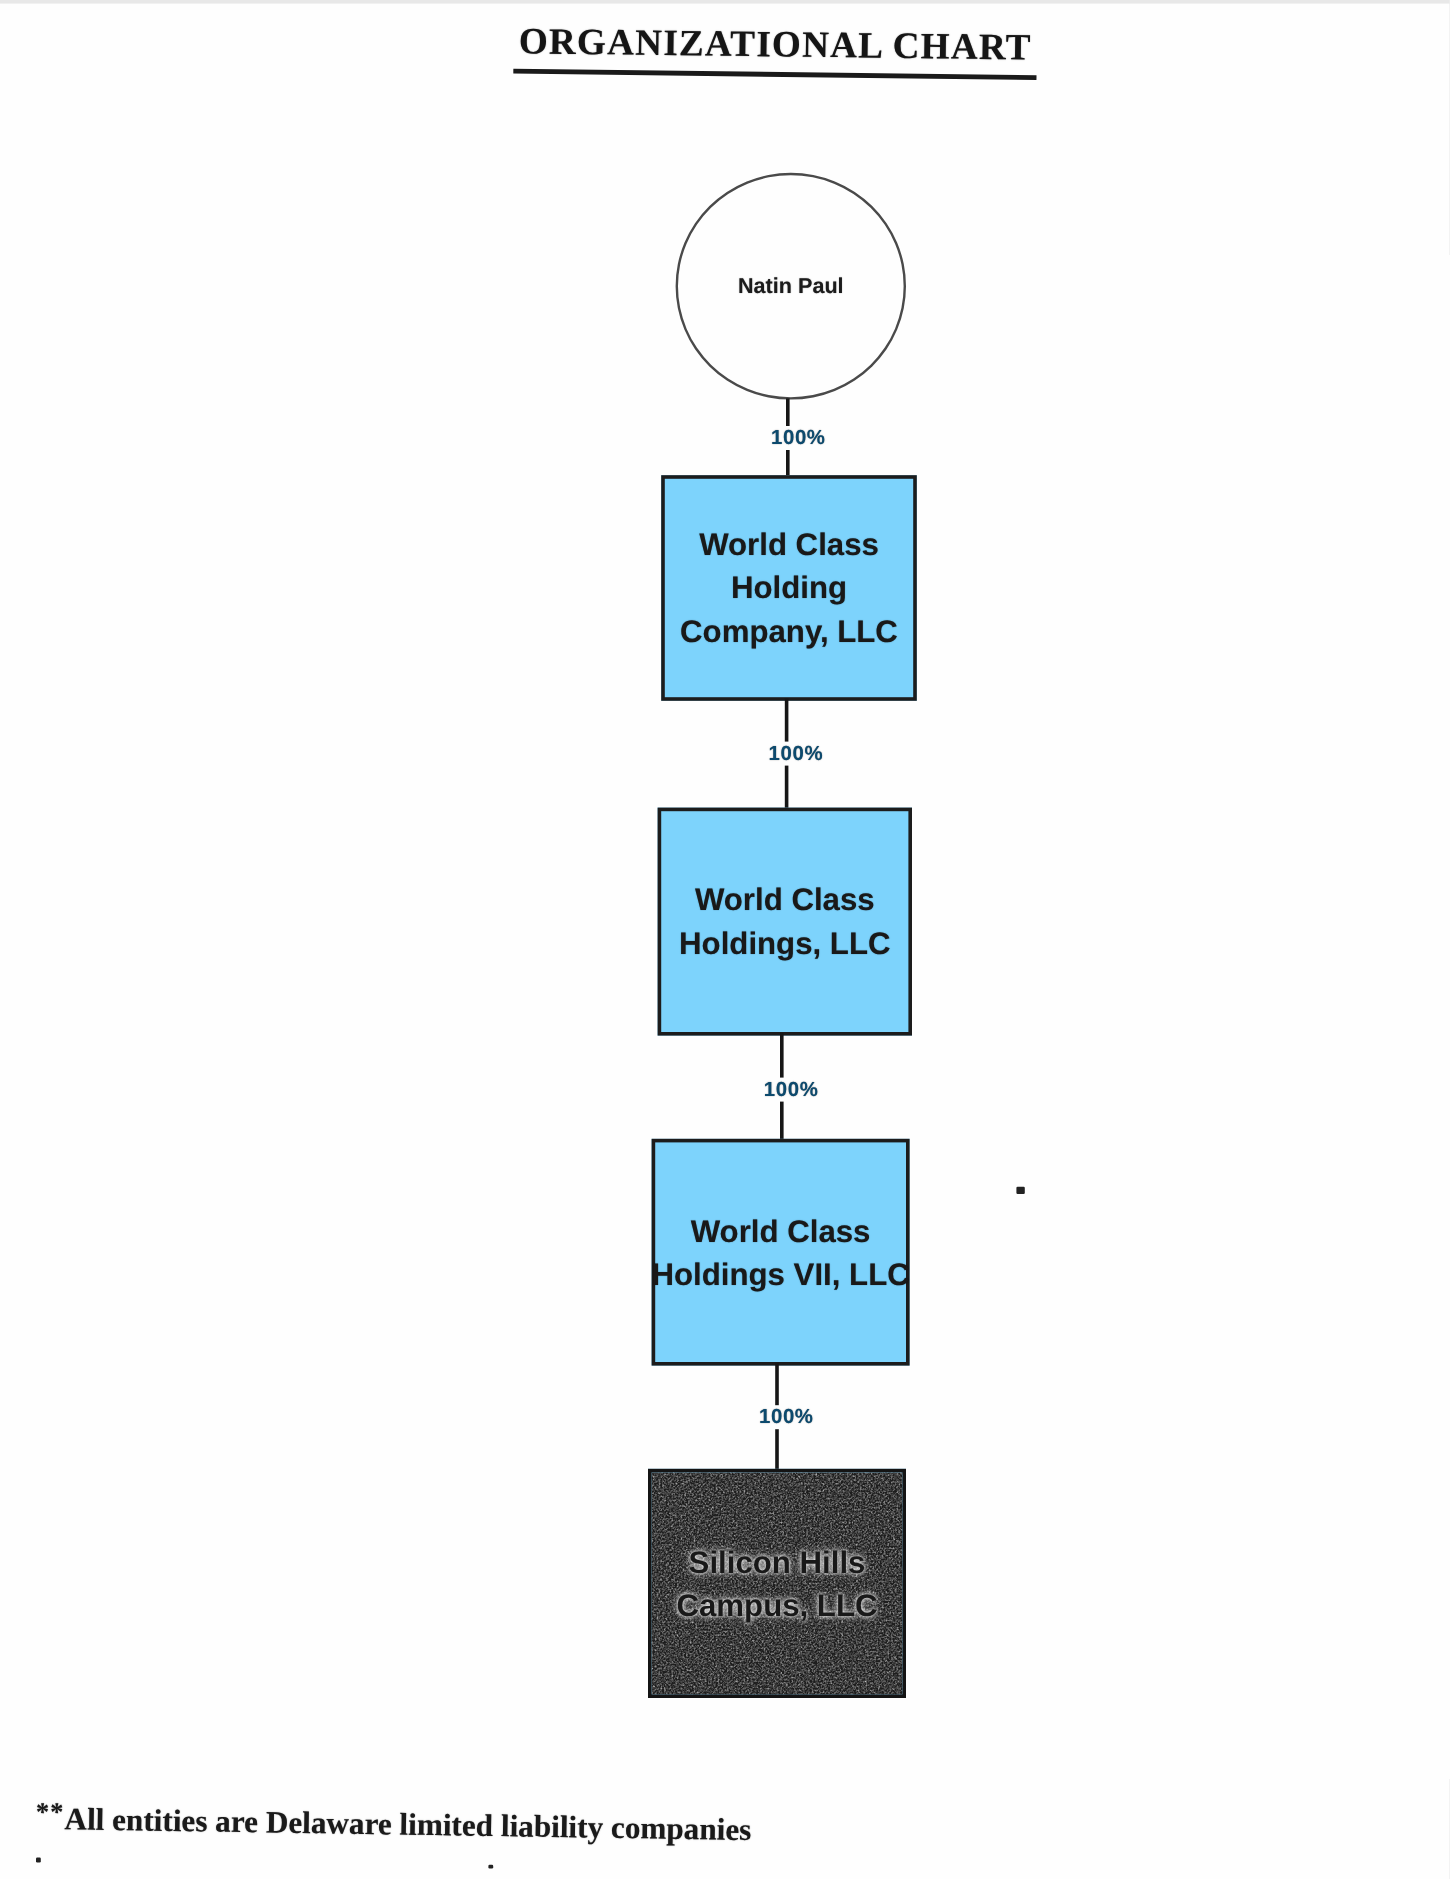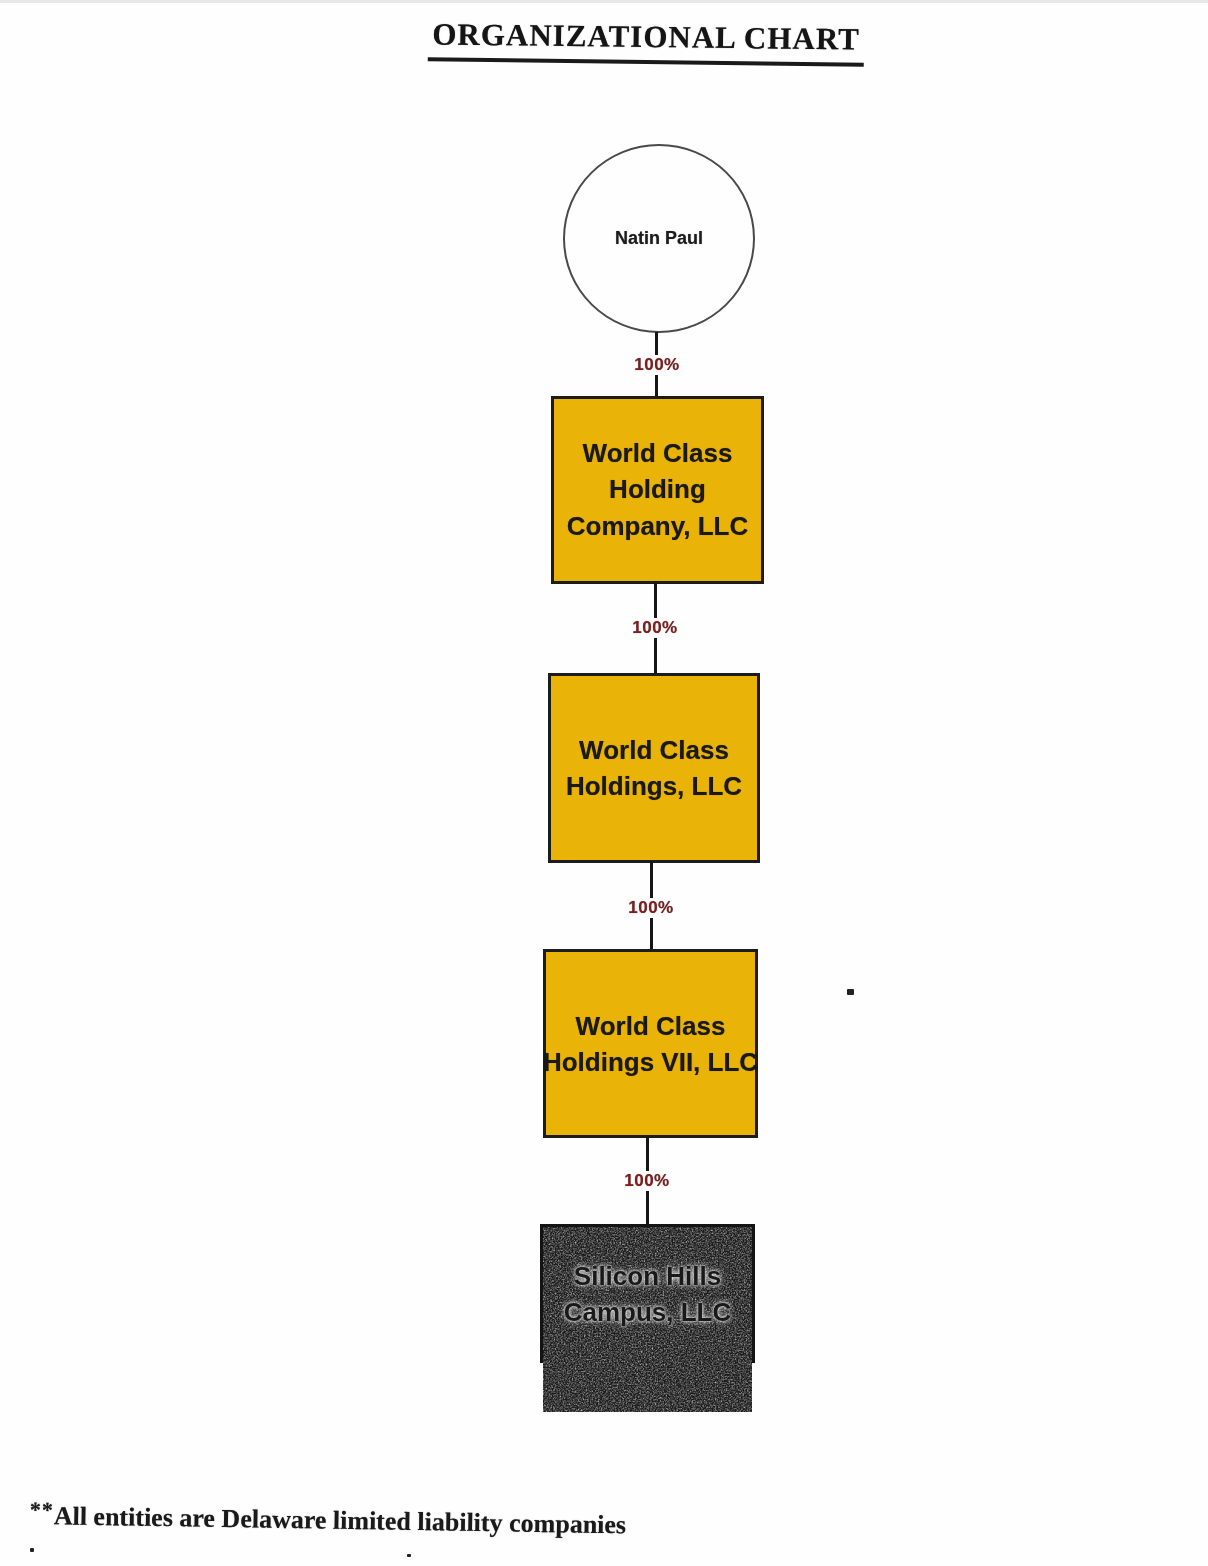--- a/index.html
+++ b/index.html
@@ -61,44 +61,44 @@
     background: #161616;
   }
   .edge-1 { left: 655px; top: 329px; height: 66px; }
   .edge-2 { left: 654px; top: 579px; height: 93px; }
   .edge-3 { left: 650px; top: 858px; height: 90px; }
   .edge-4 { left: 646px; top: 1133px; height: 90px; }
 
   .pct {
     position: absolute;
     width: 62px;
-    text-align: center;
+    text-align: right;
     font-weight: 700;
     font-size: 17px;
     letter-spacing: 0.5px;
-    color: #7f1d1d;
+    color: #0c4a6e;
     background: #fefefe;
     z-index: 3;
     text-shadow: 0 0 1px rgba(0,0,0,0.5);
   }
   .pct-1 { left: 626px; top: 352px; }
   .pct-2 { left: 624px; top: 615px; }
   .pct-3 { left: 620px; top: 895px; }
   .pct-4 { left: 616px; top: 1168px; }
 
   
   .node {
     position: absolute;
     border: 3px solid #1c1c1c;
-    background: #eab308;
+    background: #7dd3fc;
   }
   .node-1 { left: 551px; top: 393px; width: 213px; height: 188px; }
   .node-2 { left: 548px; top: 670px; width: 212px; height: 190px; }
   .node-3 { left: 543px; top: 946px; width: 215px; height: 189px; }
-  .node-4 { left: 540px; top: 1221px; width: 215px; height: 139px; border-color: #141414; }
+  .node-4 { left: 540px; top: 1221px; width: 215px; height: 191px; border-color: #141414; }
 
   .node-label {
     position: absolute;
     left: 50%;
     top: 50%;
     transform: translate(-50%, -50%);
     width: 244px;
     text-align: center;
     white-space: pre-line;
     font-weight: 700;

